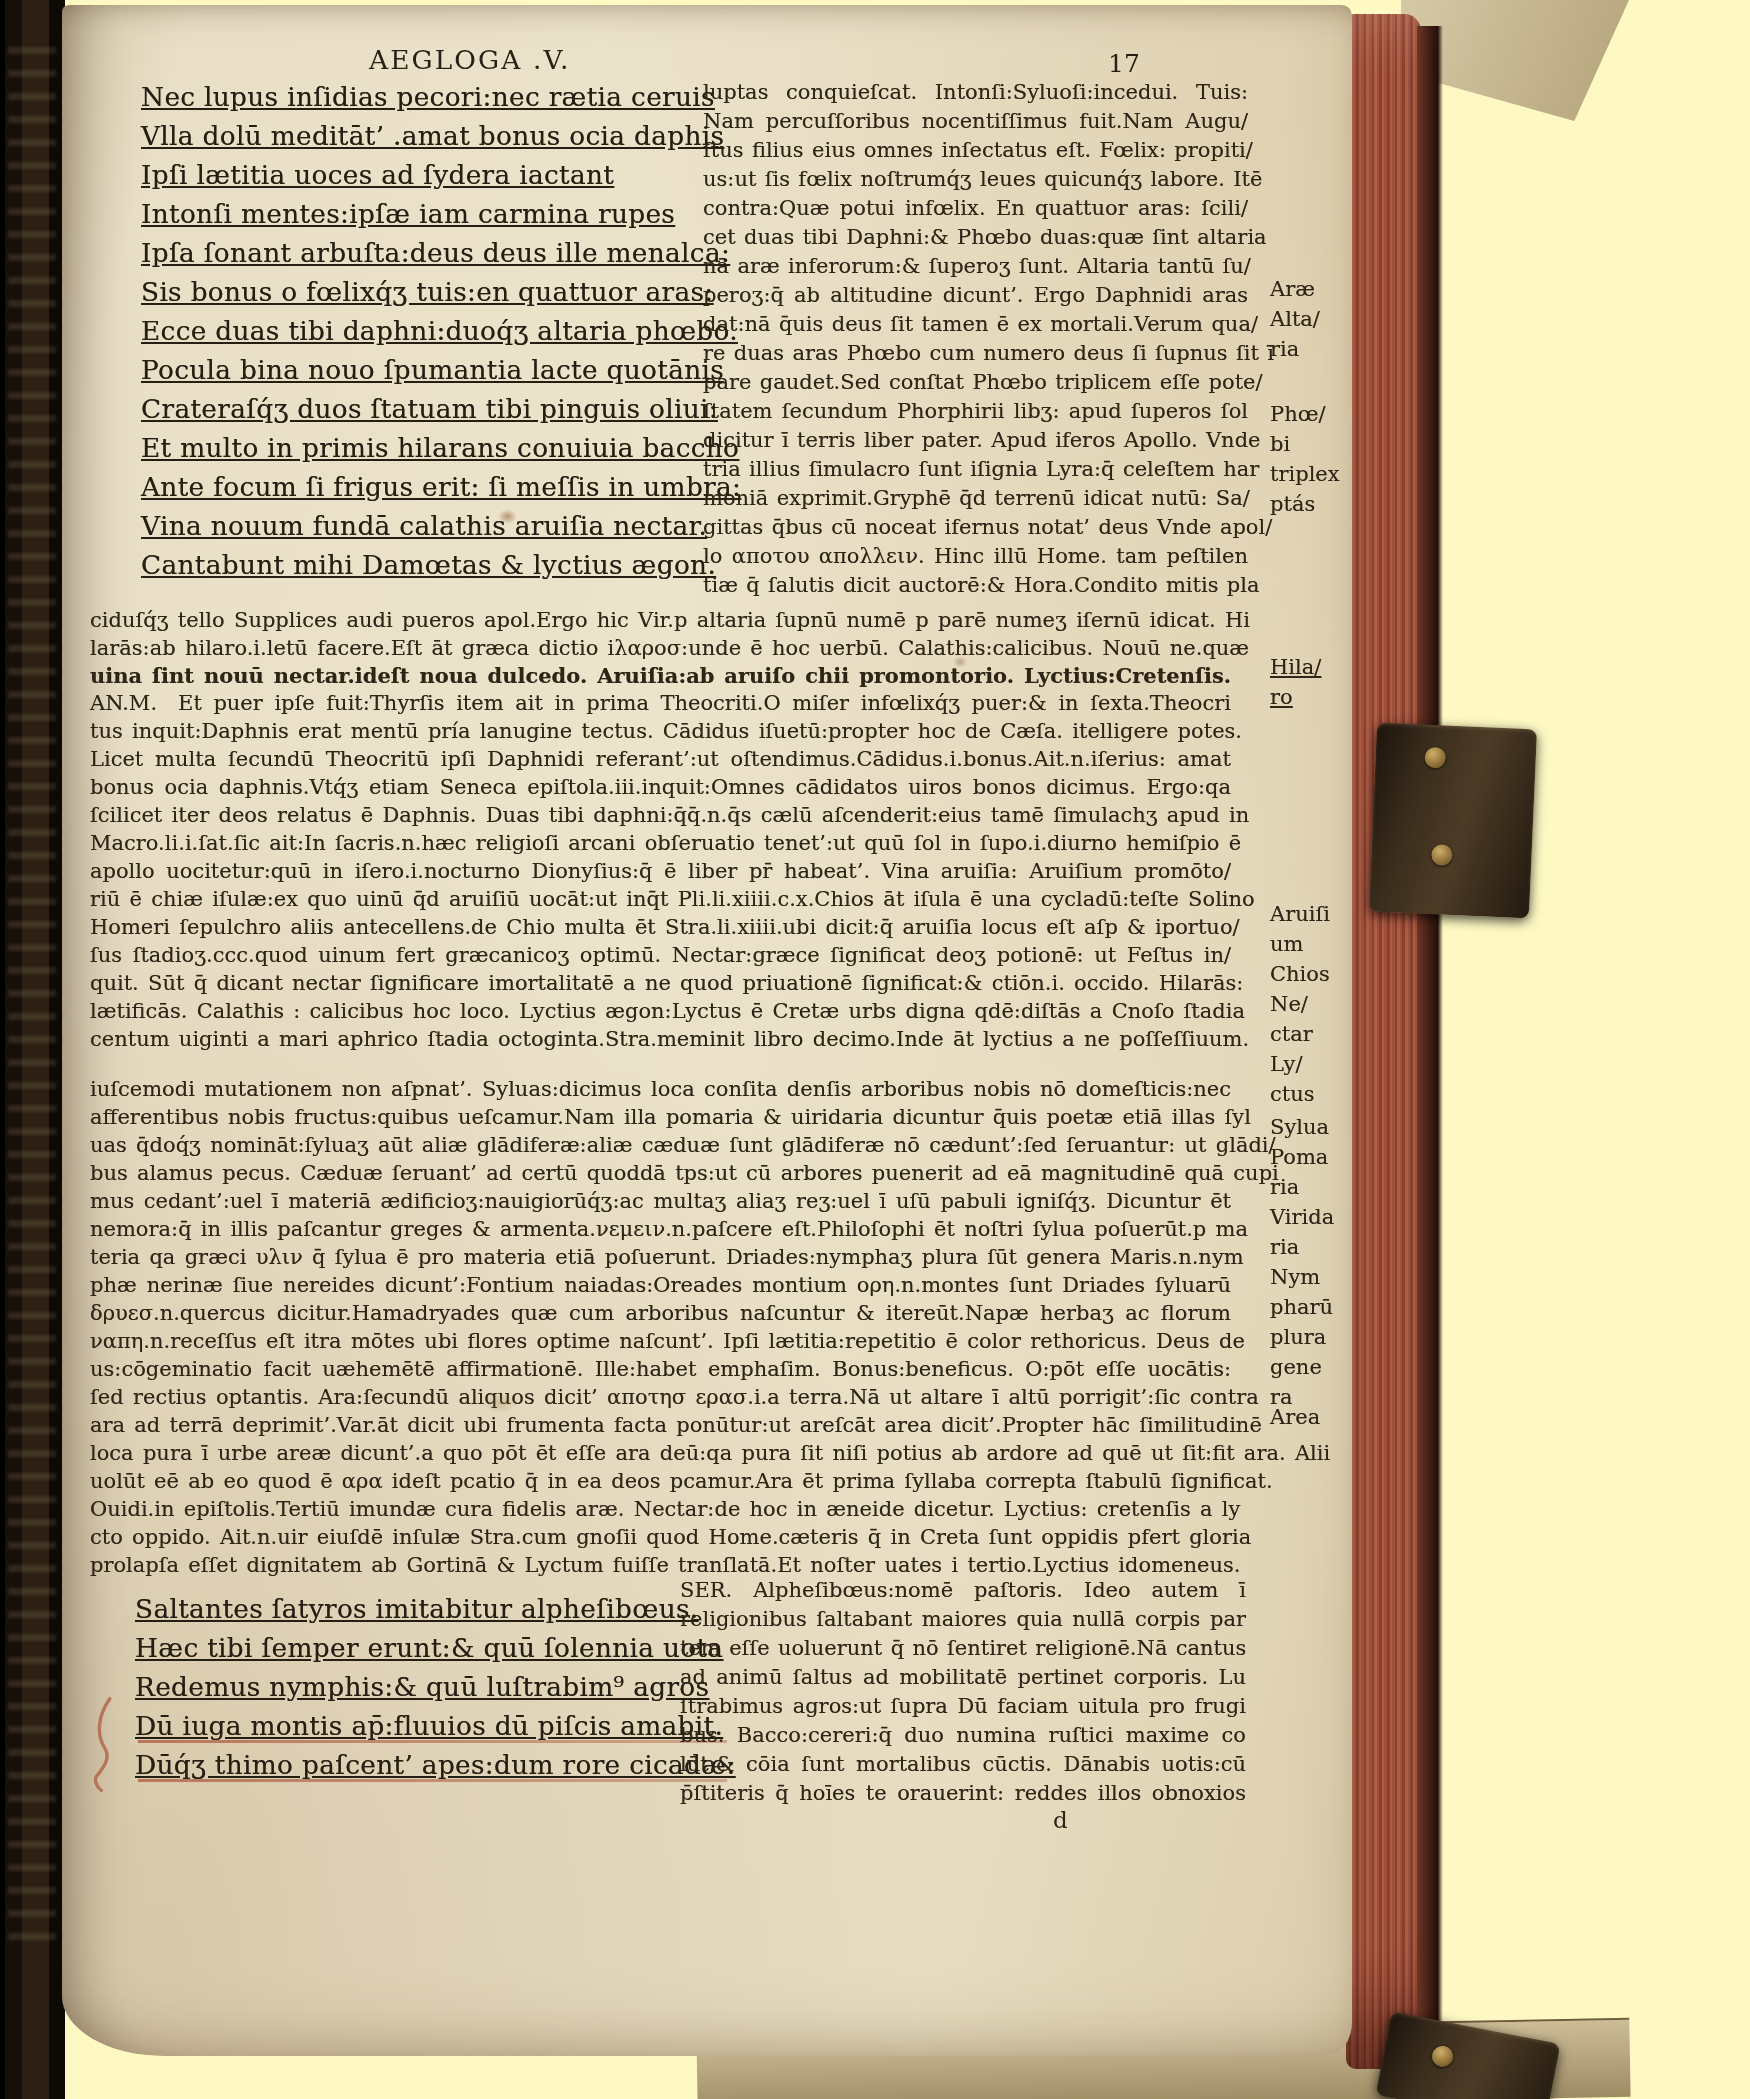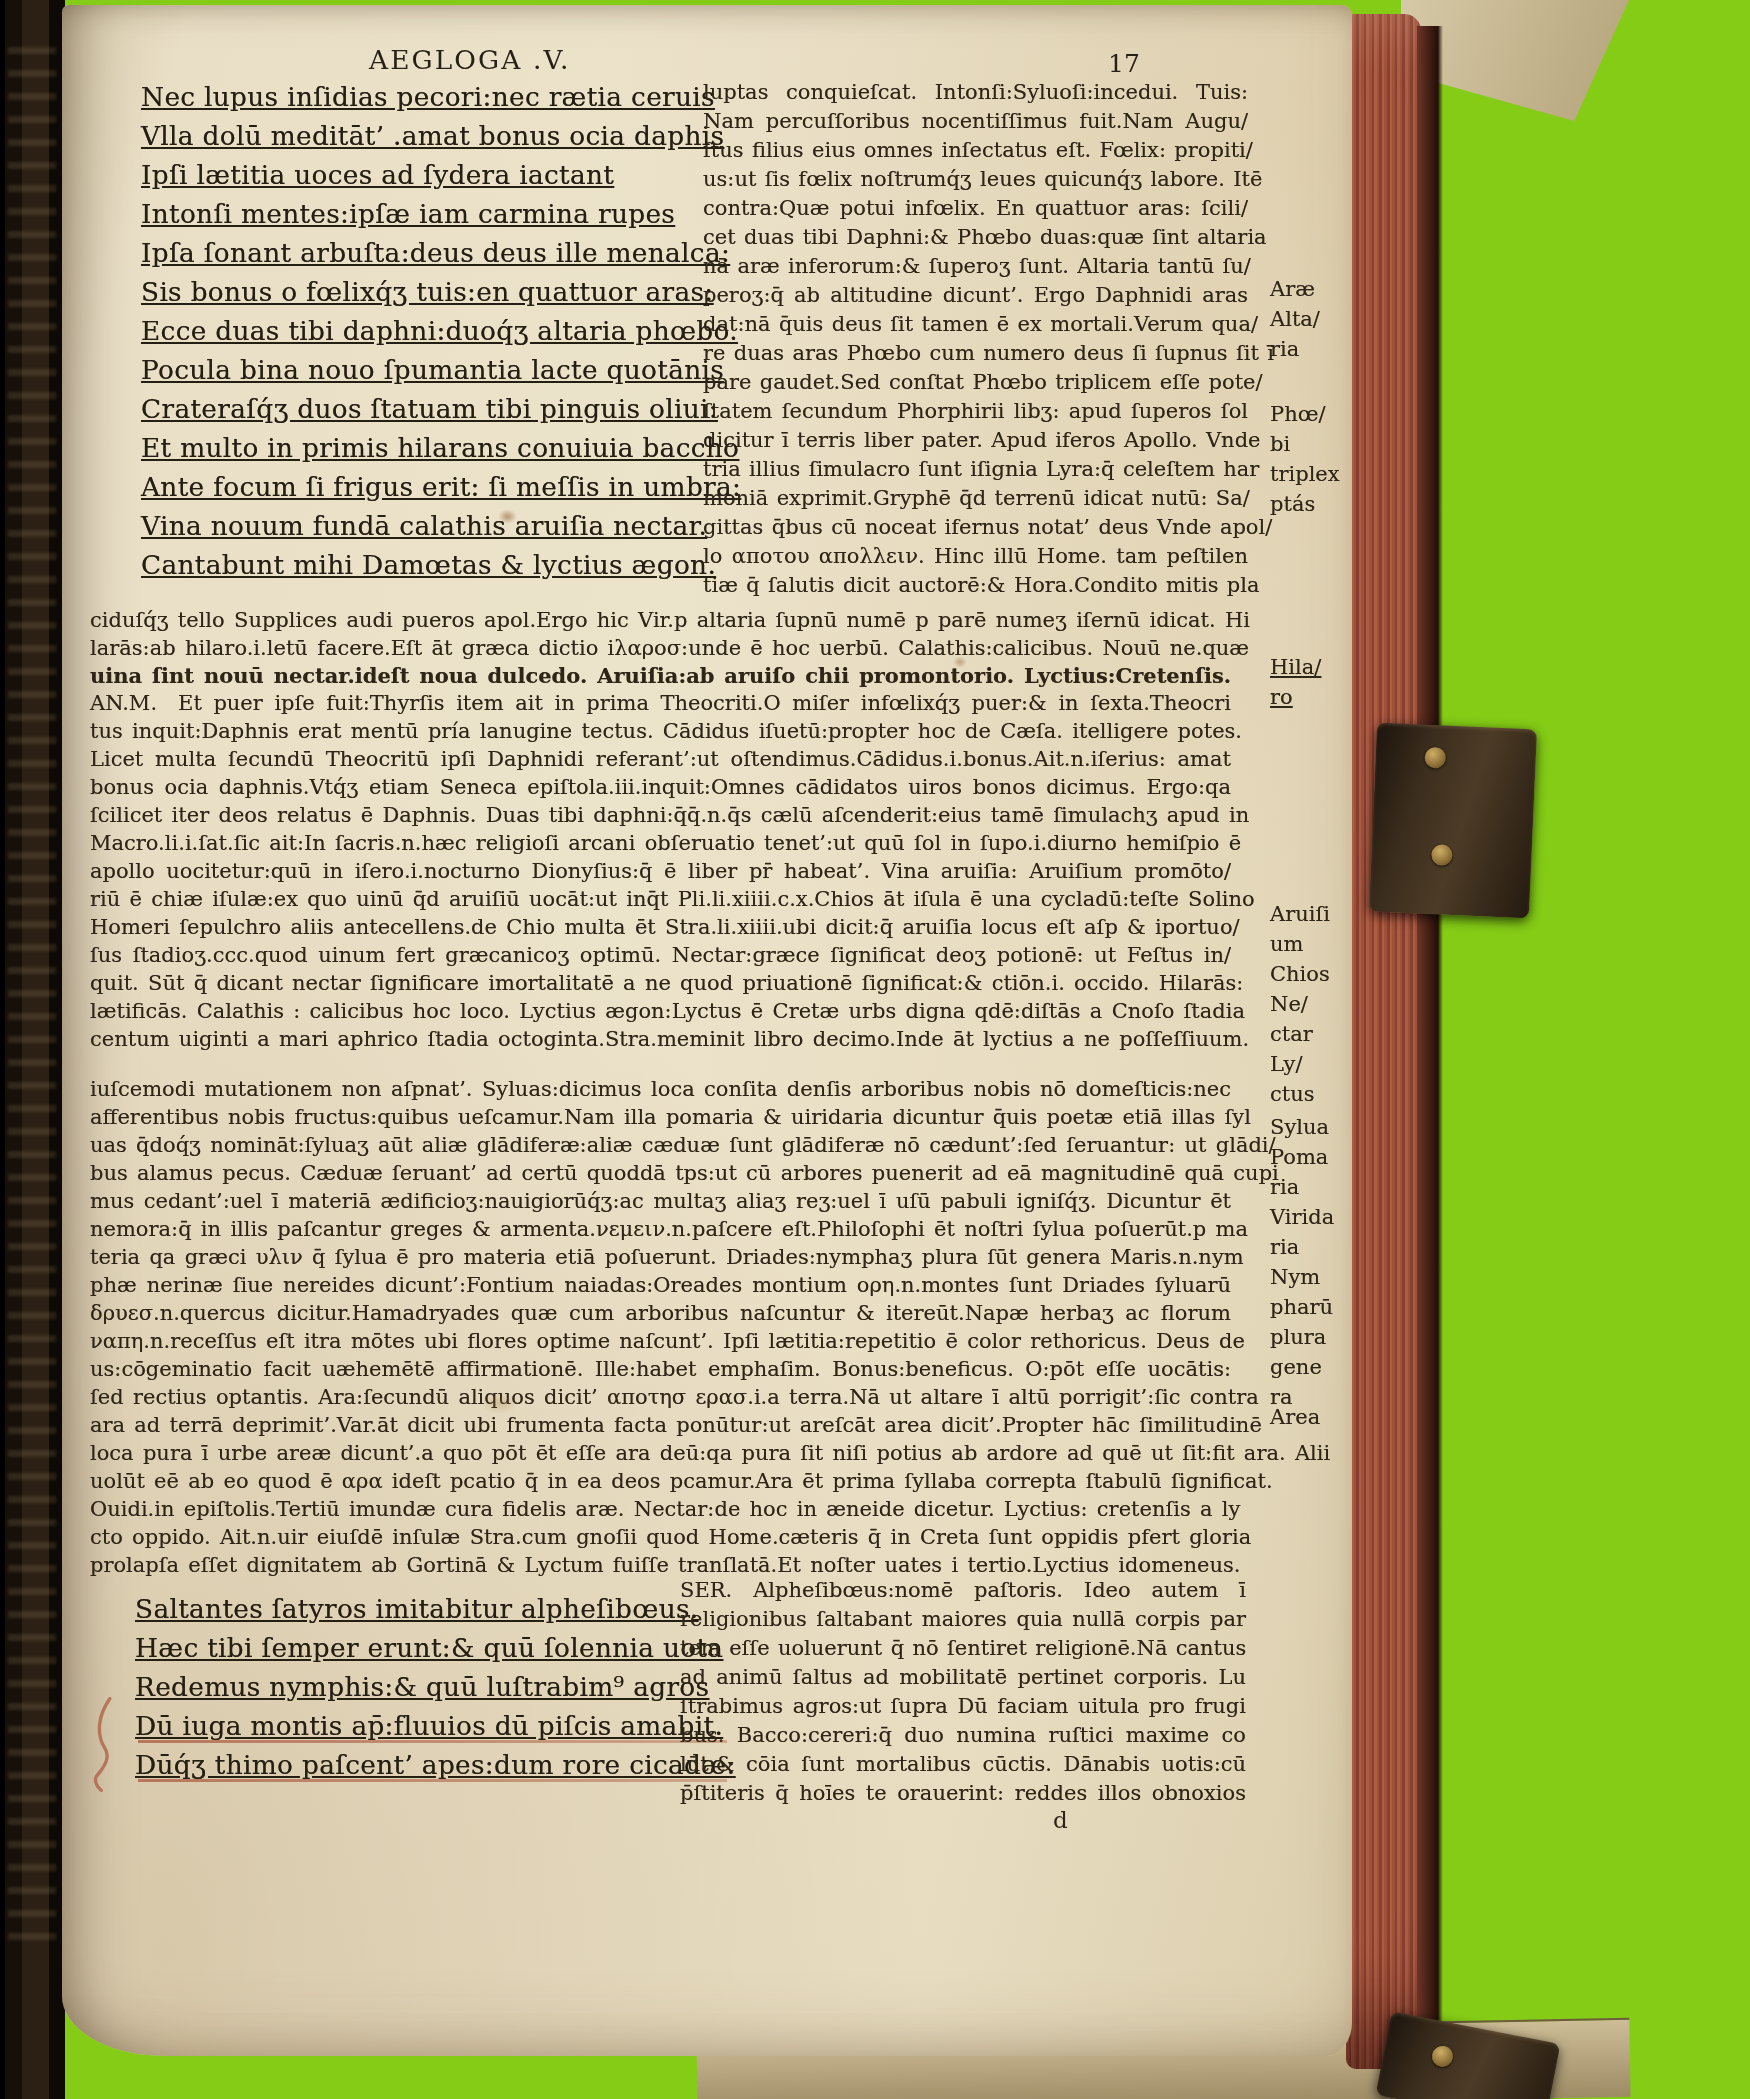--- a/index.html
+++ b/index.html
@@ -1,16 +1,16 @@
 <!DOCTYPE html>
 <html style="font-size:13.6px"><head>
 <meta charset="utf-8">
 <style>
   html,body{margin:0;padding:0;background:#050403;width:1750px;height:2100px;overflow:hidden;}
-  .stage{position:absolute;left:0;top:0;width:1750px;height:2100px;background:#84cc16;font-family:"DejaVu Serif",serif;color:#2e2619;}
+  .stage{position:absolute;left:0;top:0;width:1750px;height:2100px;background:#fef9c3;font-family:"DejaVu Serif",serif;color:#2e2619;}
 
   
   .left-edge{position:absolute;left:0;top:0;width:65px;height:2100px;
     background:linear-gradient(to right,#000 0 5.1px,#171009 5.1px 22px,#2b2013 22px 49px,#0d0905 49px 65px);}
   .ghost{position:absolute;left:7.7px;top:47px;width:48px;height:1900px;filter:blur(1.4px);opacity:.5;
     background:repeating-linear-gradient(to bottom,rgba(195,168,126,.32) 0 6.8px,rgba(25,18,10,0) 6.8px 23px);}
 
   
   .board-top{position:absolute;left:1401px;top:0;width:228px;height:121px;z-index:1;
     background:linear-gradient(110deg,#d6c9a6,#b4a37a);clip-path:polygon(0 0,100% 0,76% 100%,0 60%);}

